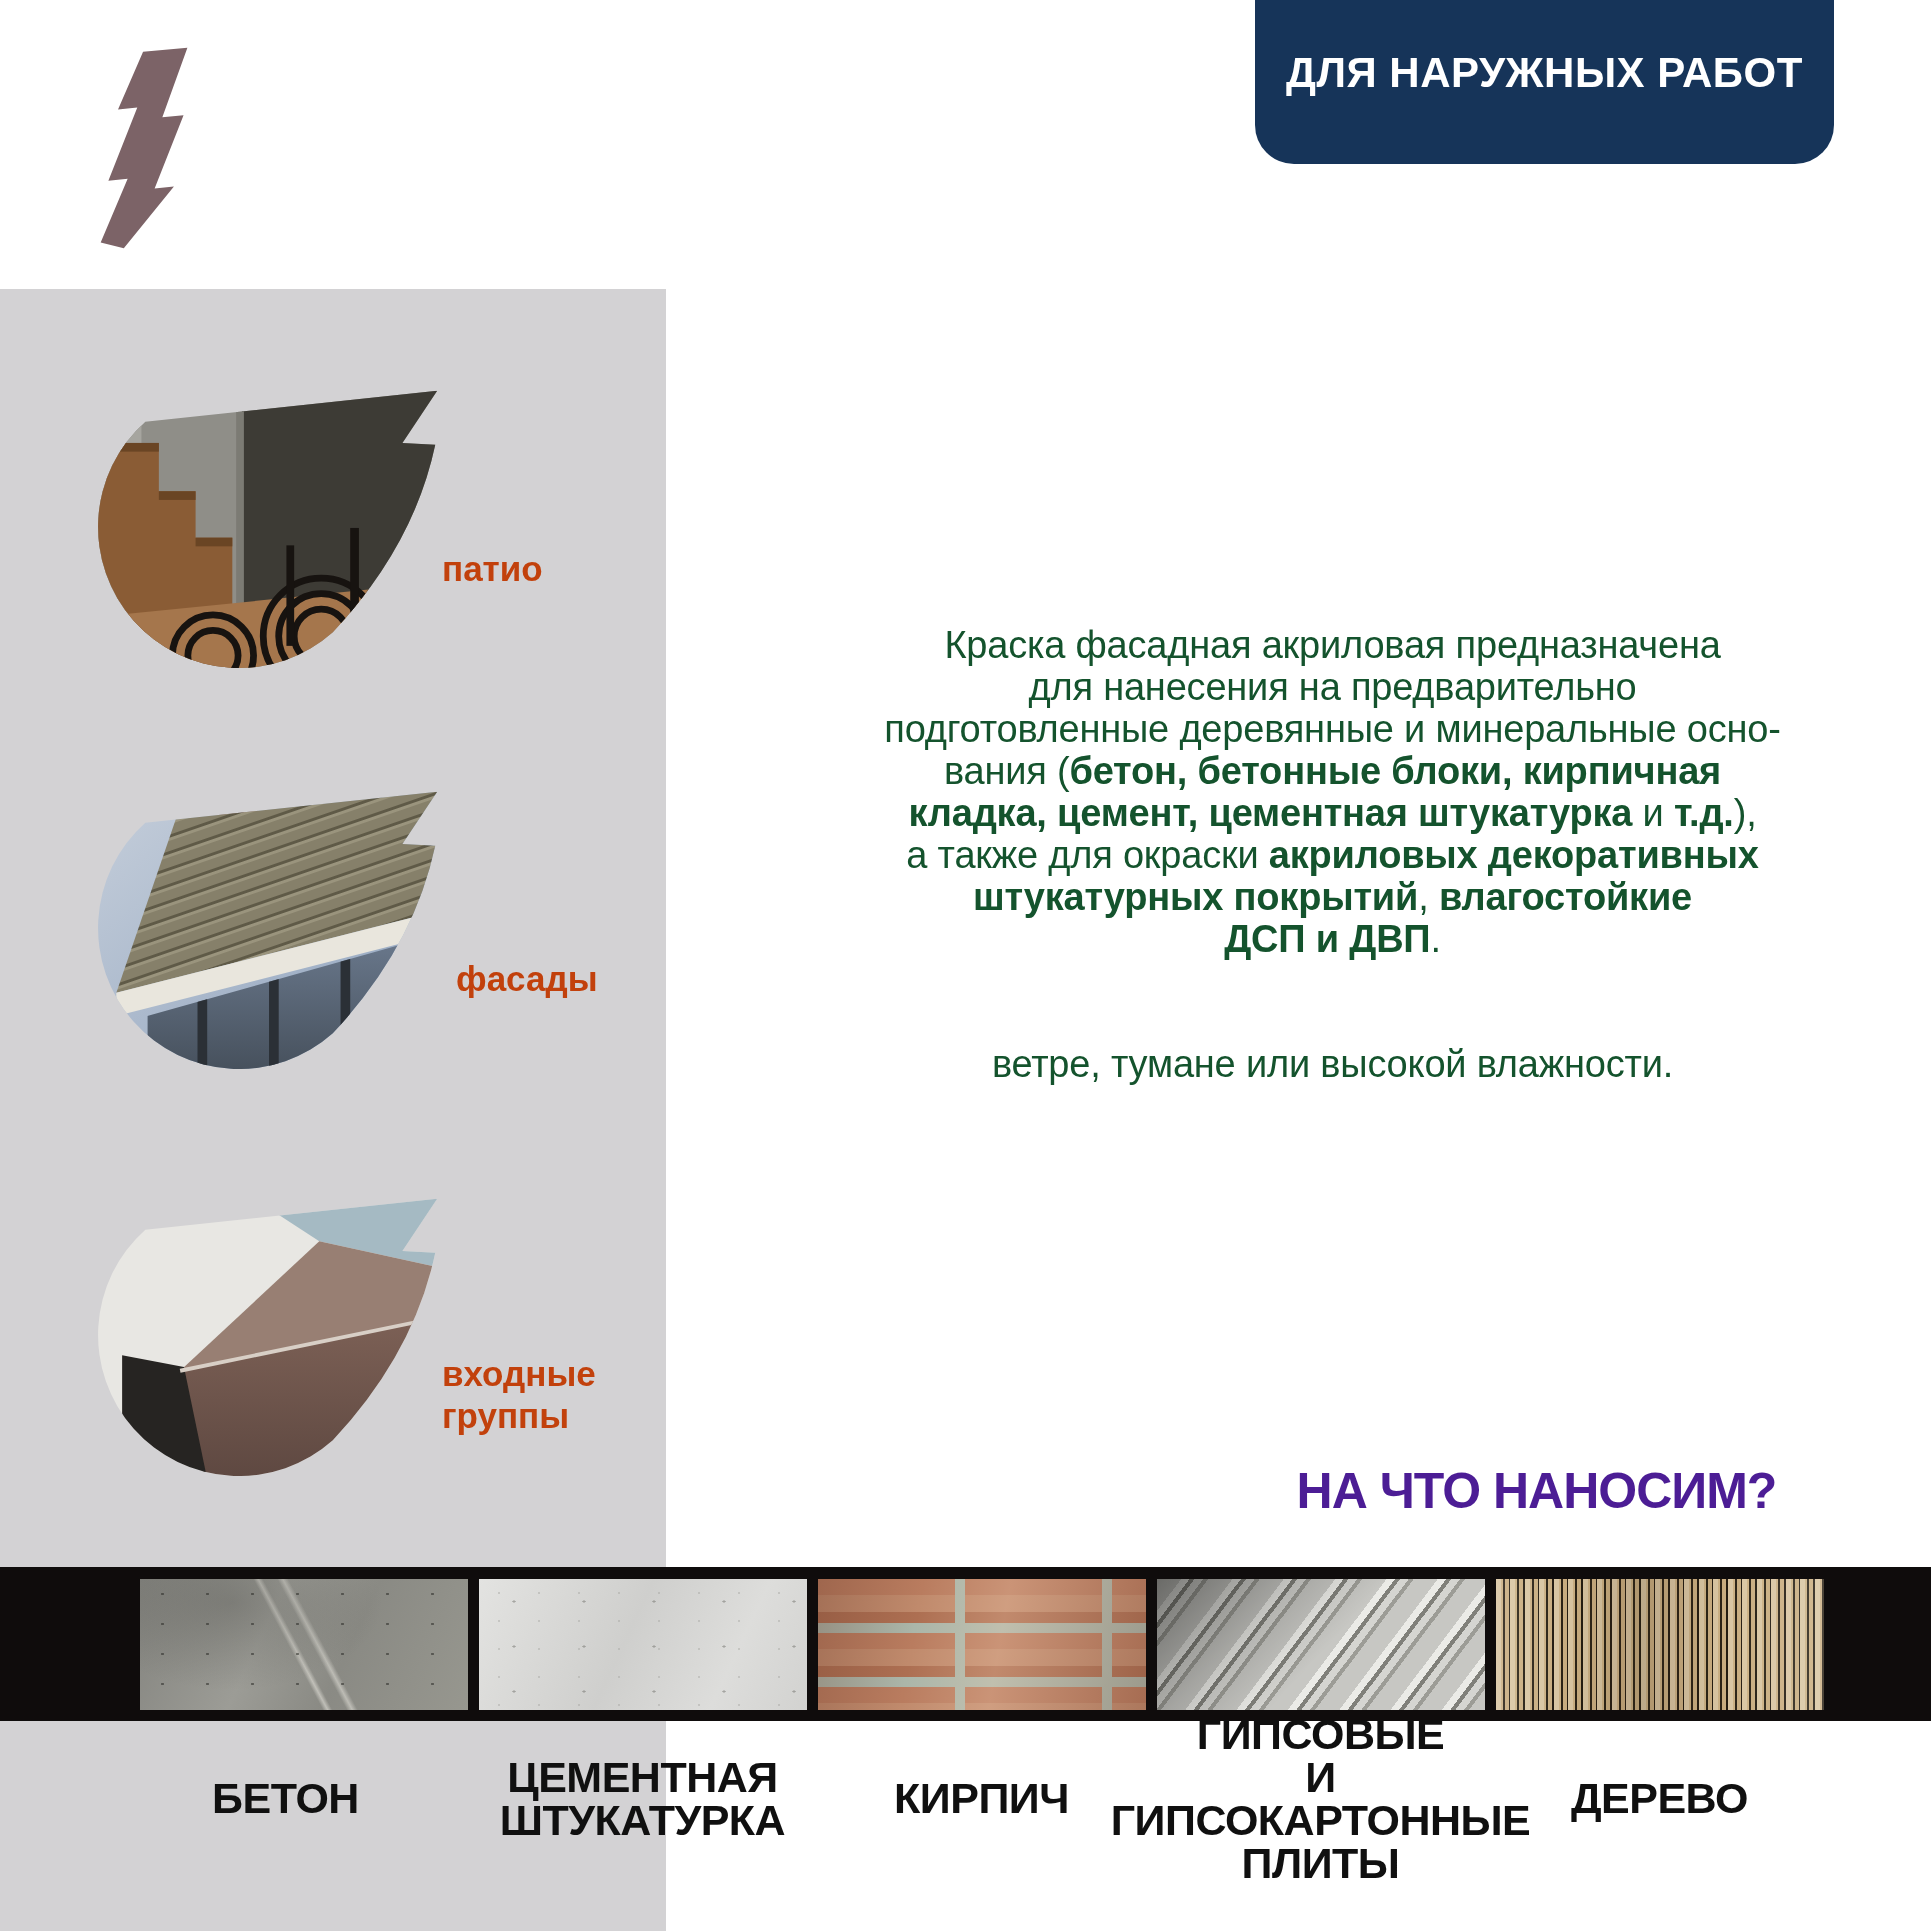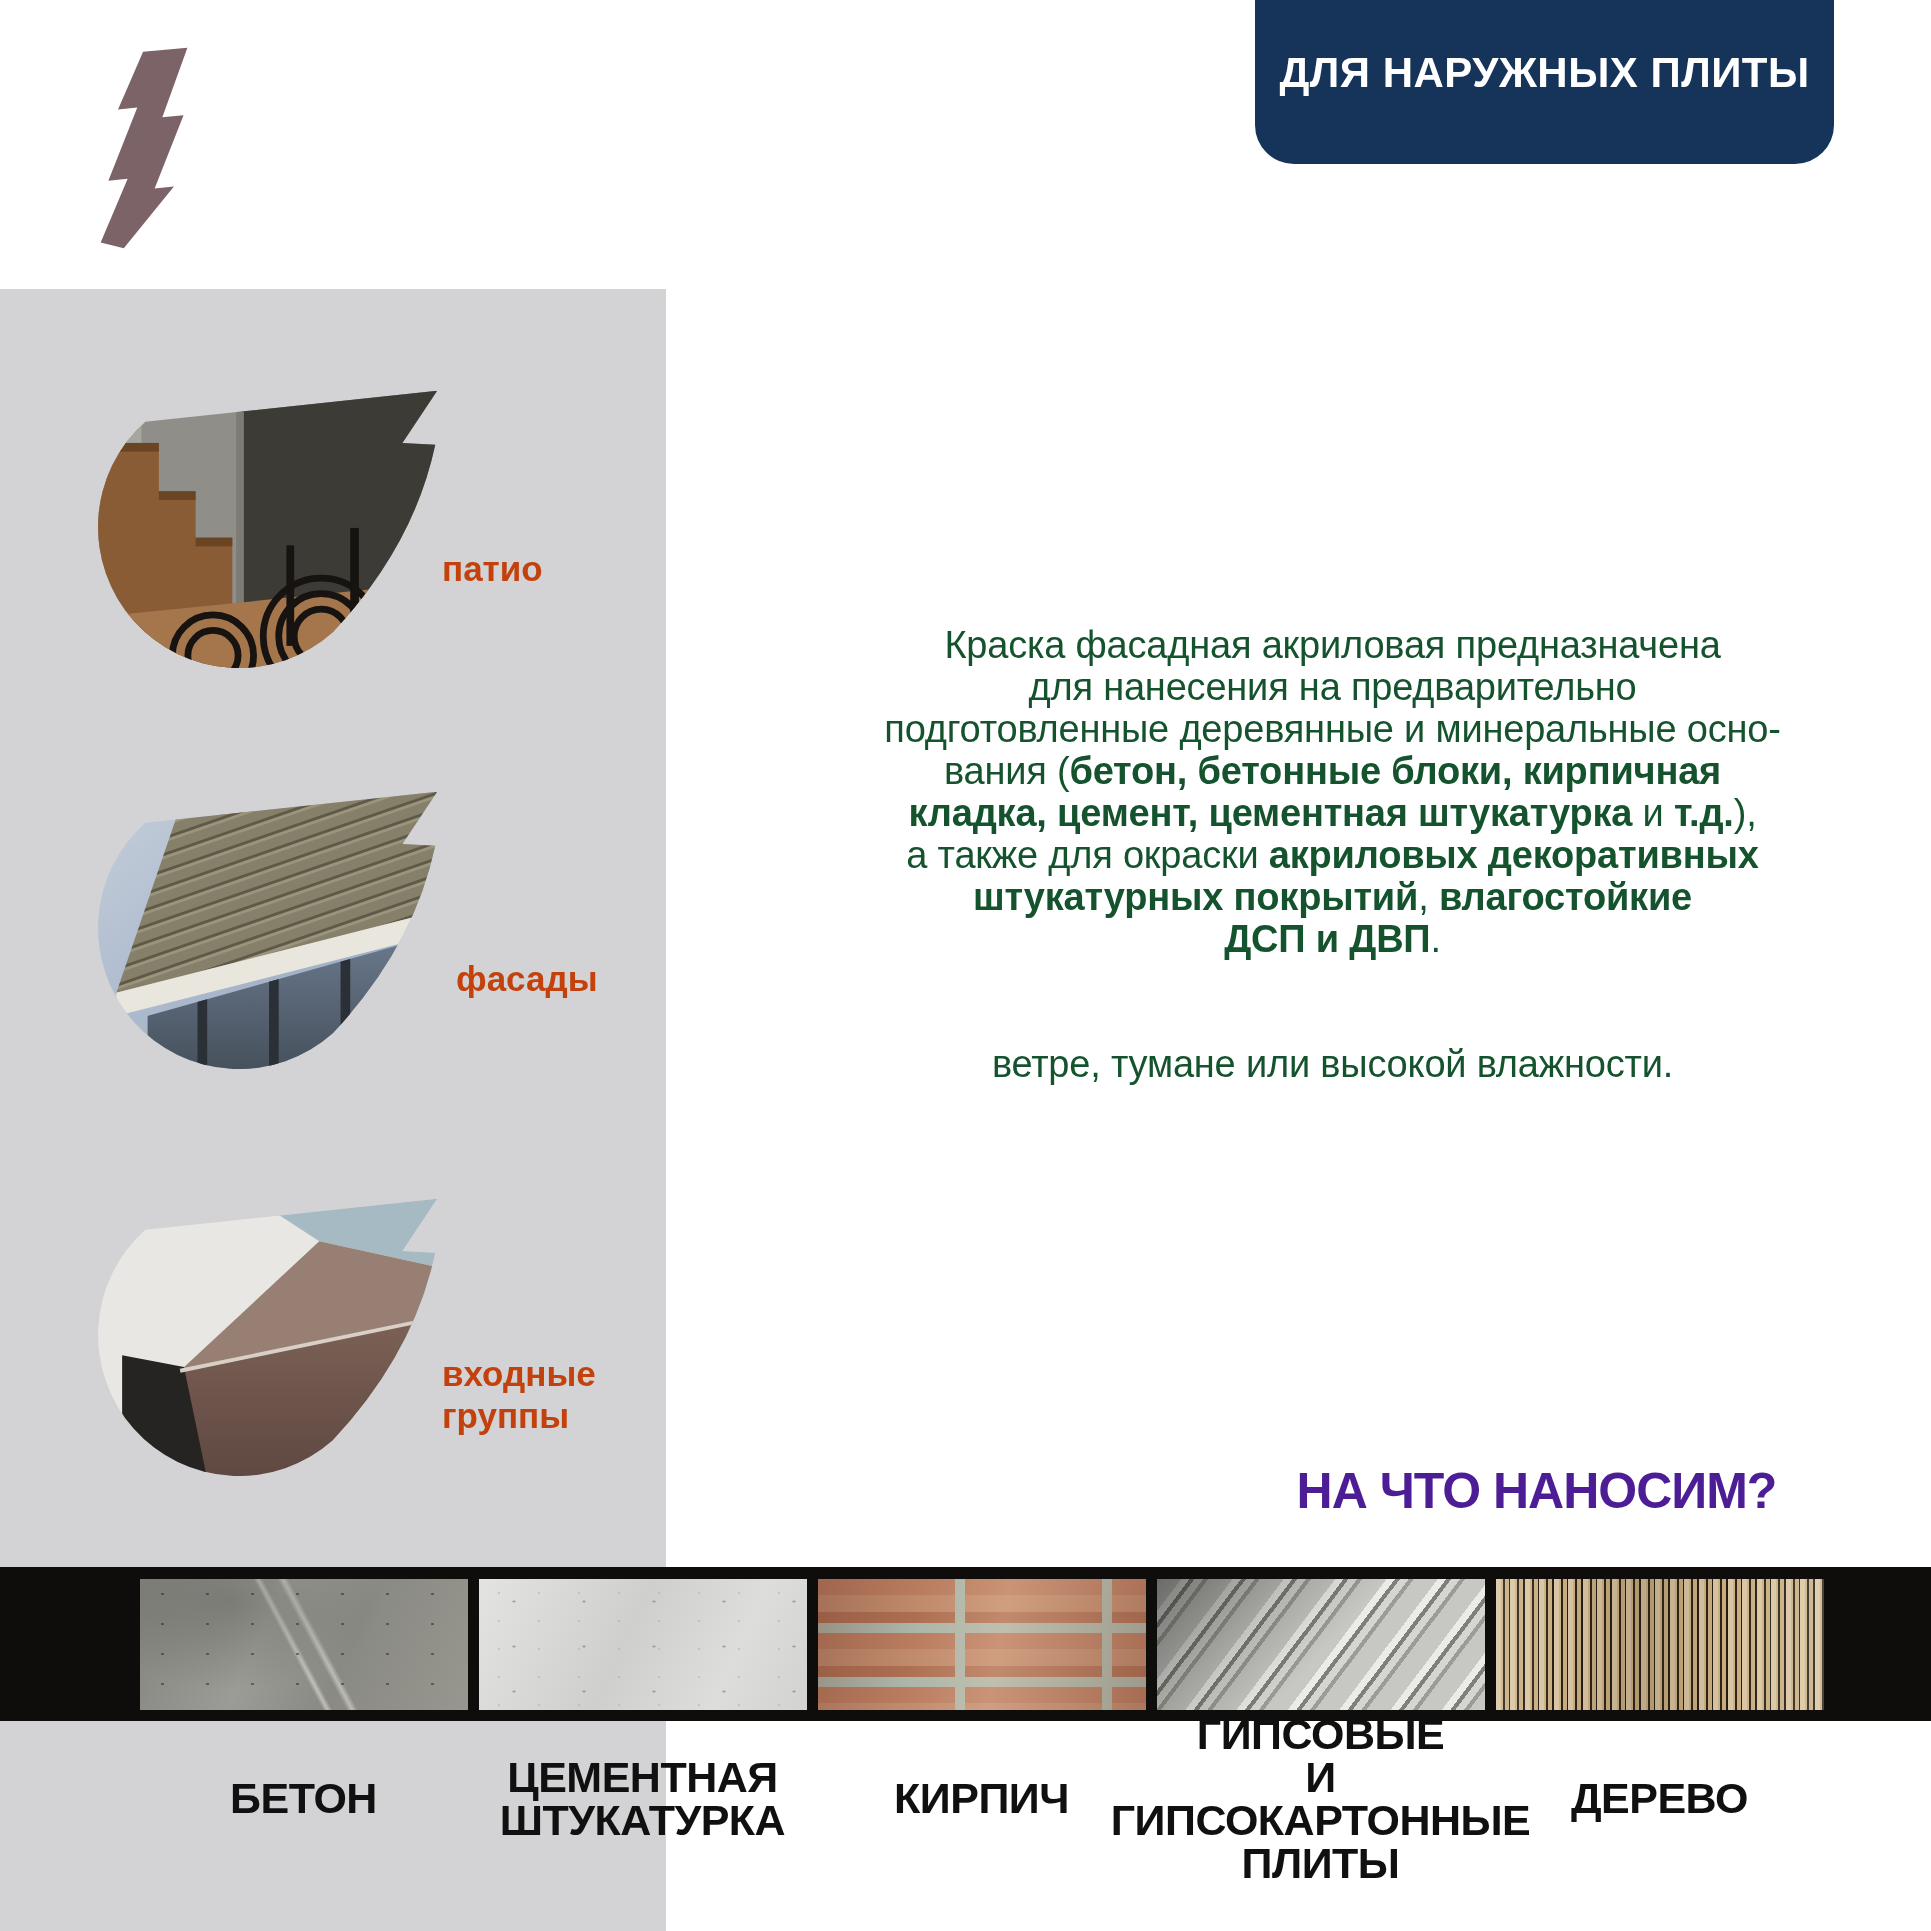--- a/index.html
+++ b/index.html
@@ -83,21 +83,21 @@
 <body>
 
 <div class="canvas">
 
   <svg class="logo" viewBox="0 0 110 220" aria-hidden="true">
     <polygon id="bolt-poly" fill="#7c6367" points="53,9 99,5 73,77 95,75 65,151 85,149 33,213 9,207 37,141 17,143 47,67 27,69"></polygon>
   </svg>
 
 
   <div class="badge" style="background: rgb(22, 52, 89);">
-    <span>ДЛЯ НАРУЖНЫХ ПЛИТЫ</span>
+    <span>ДЛЯ НАРУЖНЫХ РАБОТ</span>
   </div>
 
   <div class="panel" style="background: rgb(211, 210, 212);"></div>
 
   <svg class="thumb" style="left:97px;top:383px" viewBox="0 0 358 298">
     <defs>
       <clipPath id="clip1">
           <path d="M50,40 L352,8 L316,62 L350,64 Q328,168 244,258 A144,144 0 1 1 50,40 Z"></path>
         </clipPath>
     </defs>
@@ -193,21 +193,21 @@
 
   <div class="strip" id="strip" style="background: rgb(15, 12, 12);">
       <div class="surface-photo tex-concrete" style="left: 140px;"></div>
       <div class="surface-photo tex-plaster" style="left: 479px;"></div>
       <div class="surface-photo tex-brick" style="left: 818px;"></div>
       <div class="surface-photo tex-gypsum" style="left: 1157px;"></div>
       <div class="surface-photo tex-wood" style="left: 1496px;"></div>
     </div>
 
   <div id="surface-labels">
-      <div class="surface-label" style="left: 134px;">БЕТОН</div>
+      <div class="surface-label" style="left: 116px;">БЕТОН</div>
       <div class="surface-label" style="left: 473px;">ЦЕМЕНТНАЯ
 ШТУКАТУРКА</div>
       <div class="surface-label" style="left: 812px;">КИРПИЧ</div>
       <div class="surface-label" style="left: 1151px;">ГИПСОВЫЕ
 И ГИПСОКАРТОННЫЕ
 ПЛИТЫ</div>
       <div class="surface-label" style="left: 1490px;">ДЕРЕВО</div>
     </div>
 
 </div>

